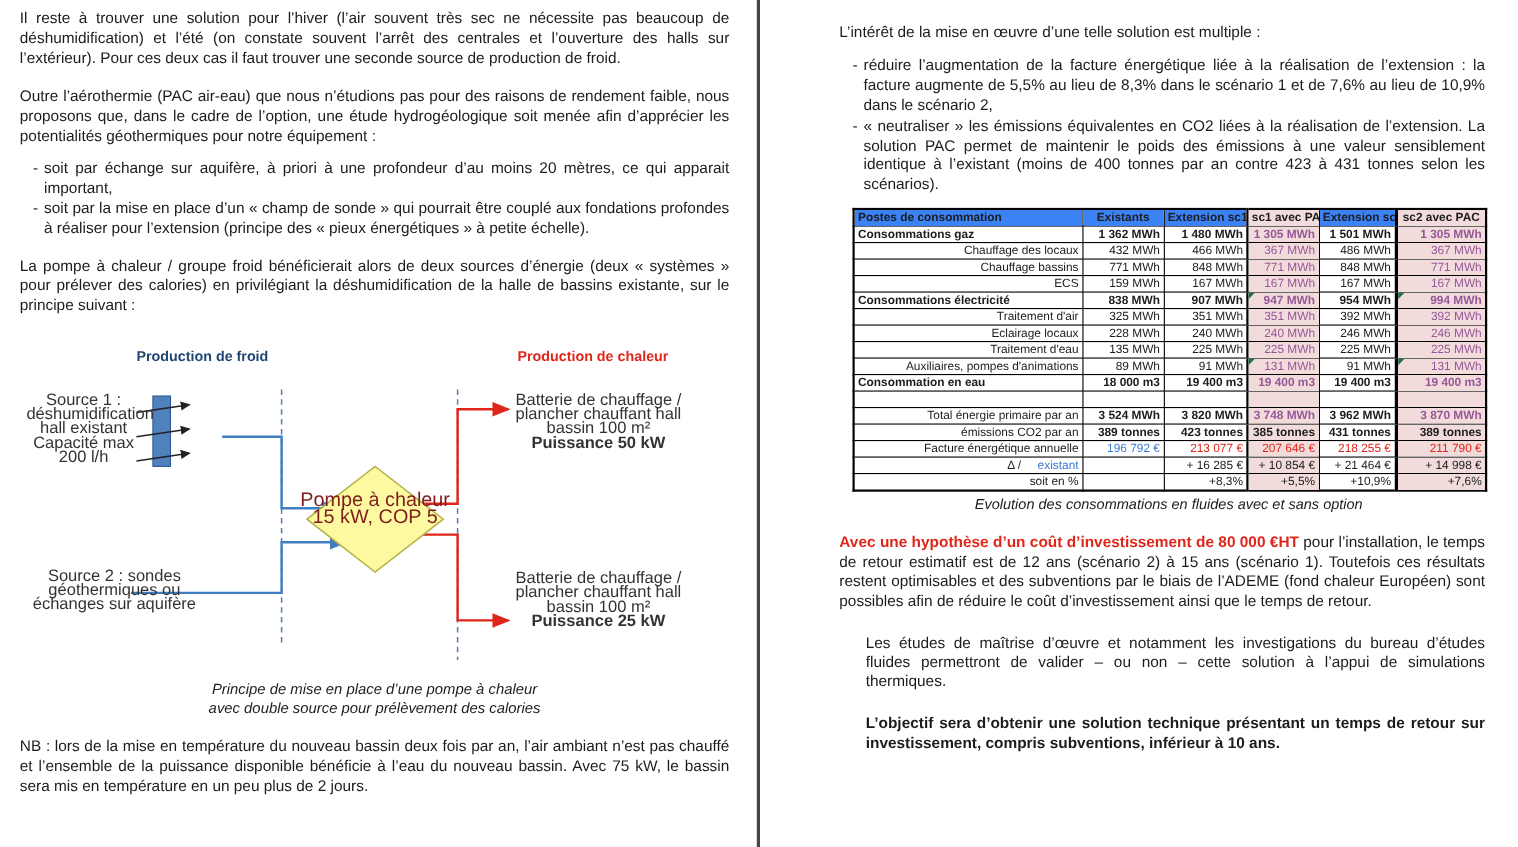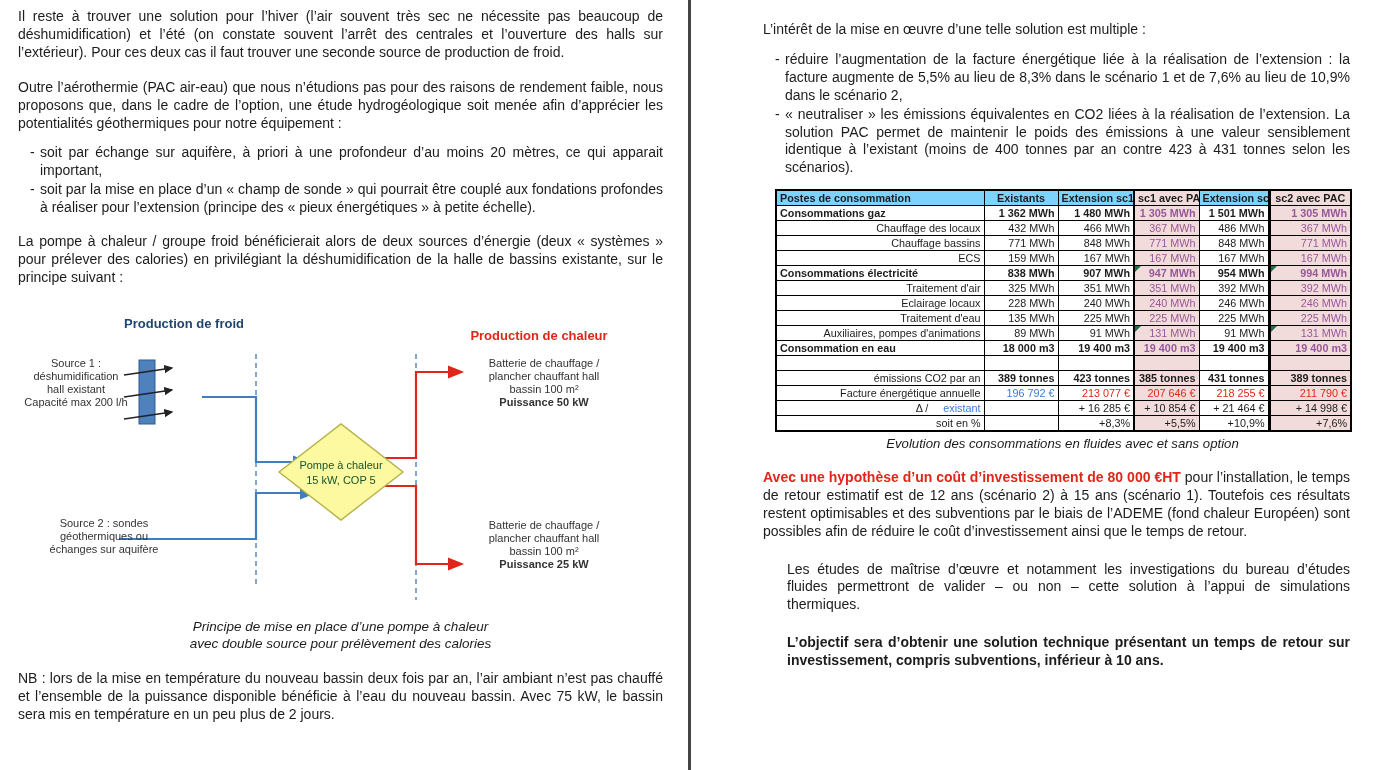--- a/index.html
+++ b/index.html
@@ -14,44 +14,44 @@
   .mt20{margin-top:20px;margin-left:24px;} .mt13{margin-top:13px;} .mt18{margin-top:18px;}
   .bullets{margin-top:12px;}
   .bullet{display:flex;font-size:14px;line-height:17.9px;margin:0 0 1px 0;}
   .bullet .dash{flex:0 0 22px;padding-left:12px;box-sizing:border-box;}
   .bullet .btxt{flex:1;text-align:justify;}
   .red-bold{color:#e0261a;font-weight:bold;}
   .bold-p{font-weight:bold;}
   
   .diagram{position:relative;width:648px;height:292px;margin-top:30px;margin-left:6px;}
   .diagram svg{position:absolute;left:0;top:0;}
-  .dlabel{position:absolute;font-size:11px;line-height:13px;text-align:center;color:#333;}
+  .dlabel{position:absolute;font-size:15px;line-height:13px;text-align:center;color:#333;}
   .d-cold{left:40px;top:0;width:240px;font-size:13px;font-weight:600;color:#1f4670;}
-  .d-heat{left:400px;top:12px;width:230px;font-size:13px;font-weight:600;color:#e0261a;}
+  .d-heat{left:400px;top:0;width:230px;font-size:13px;font-weight:600;color:#e0261a;}
   .d-src1{left:0;top:40px;width:104px;}
   .d-src2{left:4px;top:200px;width:152px;}
   .d-bat1{left:428px;top:40px;width:184px;}
   .d-bat2{left:428px;top:202px;width:184px;}
-  .d-pump{left:247px;top:141px;width:140px;font-size:11px;line-height:15px;color:#14532d;}
+  .d-pump{left:247px;top:130px;width:140px;font-size:18px;line-height:15px;color:#7f1d1d;}
   .d-power{font-weight:bold;}
   .fig-caption{margin-top:9px;text-align:center;font-style:italic;font-size:13.5px;line-height:17px;}
   .dash-line{stroke:#4f81bd;stroke-width:1.4;stroke-dasharray:5,4;fill:none;}
   .blue-path{stroke:#3f7ec0;stroke-width:2.2;fill:none;}
   .red-path{stroke:#e0261a;stroke-width:2.2;fill:none;}
   .blk-arrow{stroke:#222;stroke-width:1.4;fill:none;}
   .src-rect{fill:#4f81bd;stroke:#2f5b94;stroke-width:1;}
   .diamond{fill:#fcf9a0;stroke:#b5b249;stroke-width:1.4;}
   
   .tbl-wrap{margin-top:12px;margin-left:12px;}
   table{border-collapse:collapse;table-layout:fixed;width:575px;font-size:10.8px;border:2px solid #000;}
   col.c0{width:208px;} col.c1{width:74px;} col.c2{width:76px;}
   col.c3{width:65px;} col.c4{width:70px;} col.c5{width:82px;}
   th,td{border:1px solid #000;padding:0 3px;height:14.7px;line-height:14px;
         white-space:nowrap;overflow:hidden;position:relative;box-sizing:border-box;}
-  th{background:#7dd3fc;font-weight:bold;text-align:center;}
+  th{background:#3b82f6;font-weight:bold;text-align:center;}
   th.first{text-align:left;}
   th.pinkbg,td.pinkbg{background:#f2dcdb;}
   td.val{text-align:right;}
   td.lbl{text-align:right;}
   tr.rt-category td.lbl{text-align:left;font-weight:bold;}
   td.bold{font-weight:bold;}
   td.purple{color:#975799;}
   td.blue, span.blue{color:#3a7bd5;padding-left:12px;}
   td.red{color:#e0261a;margin-left:40px;}
   th:nth-child(4),td:nth-child(4){border-left:2px solid #000;}
@@ -269,20 +269,28 @@
             <td class="val pinkbg bold purple">19 400 m3</td>
           </tr>
           <tr class="rt-empty">
             <td class="lbl"></td>
             <td class="val"></td>
             <td class="val"></td>
             <td class="val pinkbg"></td>
             <td class="val"></td>
             <td class="val pinkbg"></td>
           </tr>
+          <tr class="rt-total">
+            <td class="lbl">Total énergie primaire par an</td>
+            <td class="val bold">3 524 MWh</td>
+            <td class="val bold">3 820 MWh</td>
+            <td class="val pinkbg bold purple">3 748 MWh</td>
+            <td class="val bold">3 962 MWh</td>
+            <td class="val pinkbg bold purple">3 870 MWh</td>
+          </tr>
           <tr class="rt-tonnes">
             <td class="lbl">émissions CO2 par an</td>
             <td class="val bold">389 tonnes</td>
             <td class="val bold">423 tonnes</td>
             <td class="val pinkbg bold">385 tonnes</td>
             <td class="val bold">431 tonnes</td>
             <td class="val pinkbg bold">389 tonnes</td>
           </tr>
           <tr class="rt-invoice">
             <td class="lbl">Facture énergétique annuelle</td>

